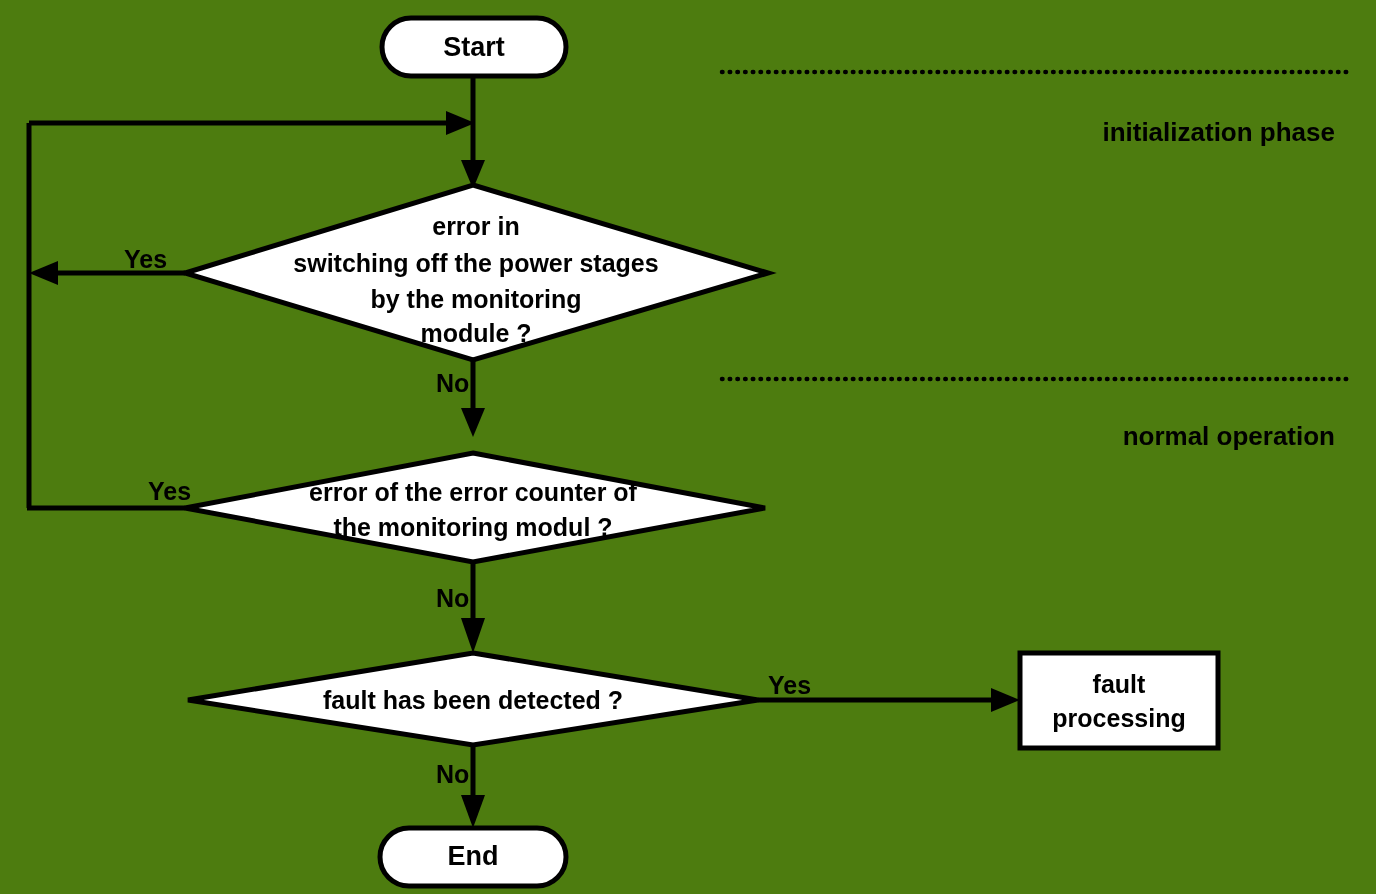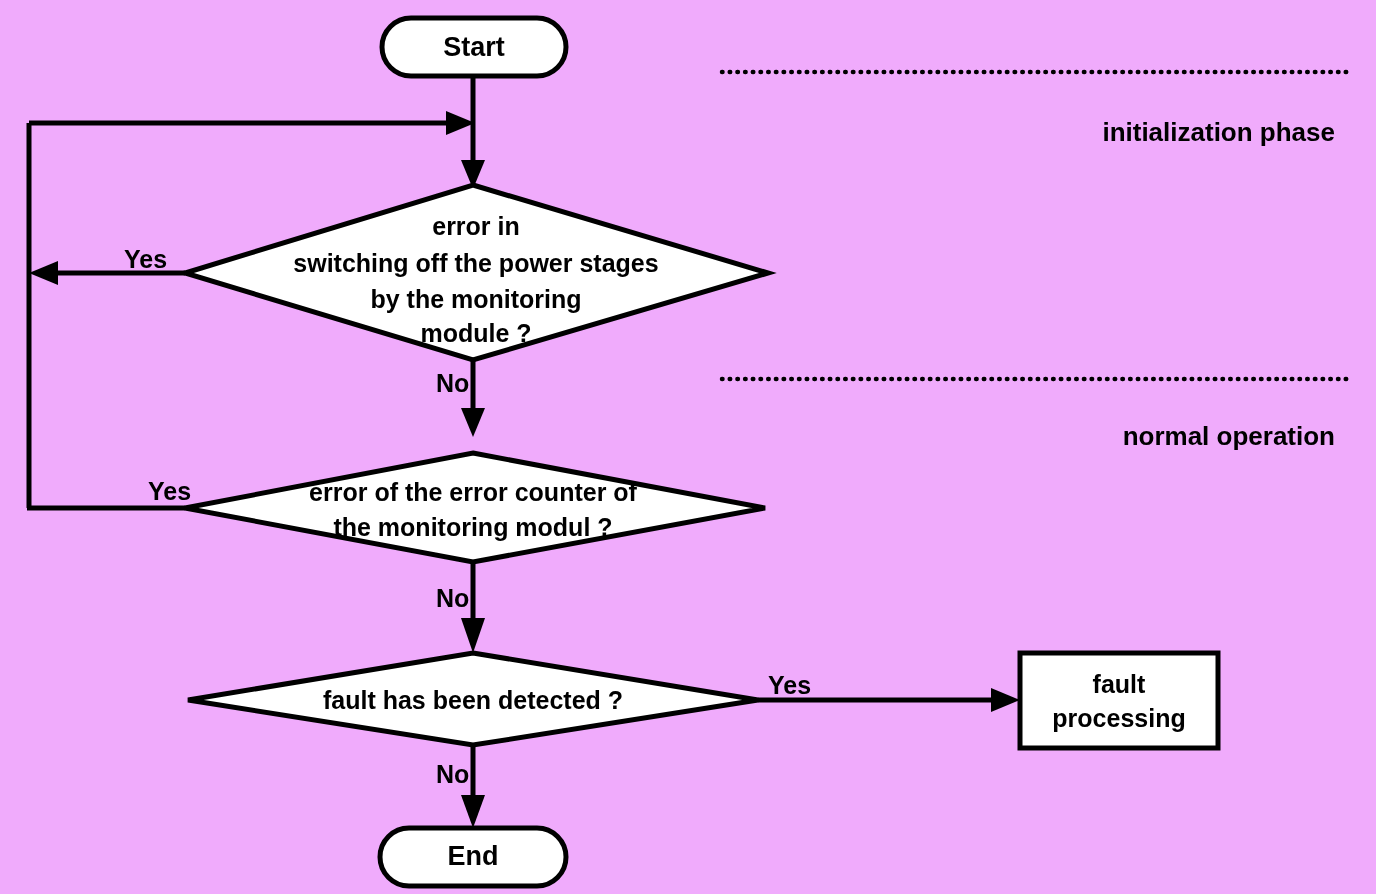--- a/index.html
+++ b/index.html
@@ -8,21 +8,21 @@
     padding: 0;
     background: #ffffff;
   }
   body {
     font-family: "Liberation Sans", sans-serif;
   }
   #stage {
     position: relative;
     width: 1376px;
     height: 894px;
-    background: #f0abfc;
+    background: #4d7c0f;
     overflow: hidden;
   }
   #flow-svg {
     position: absolute;
     left: 0;
     top: 0;
     width: 1376px;
     height: 894px;
   }
   .node-label {

